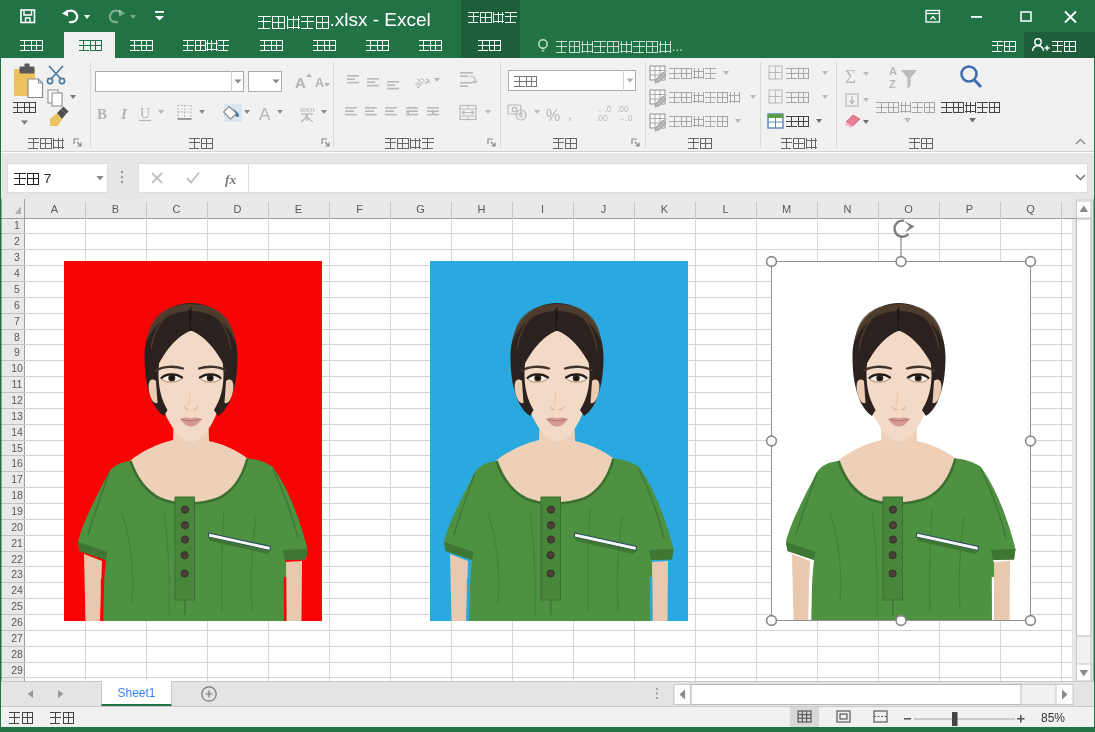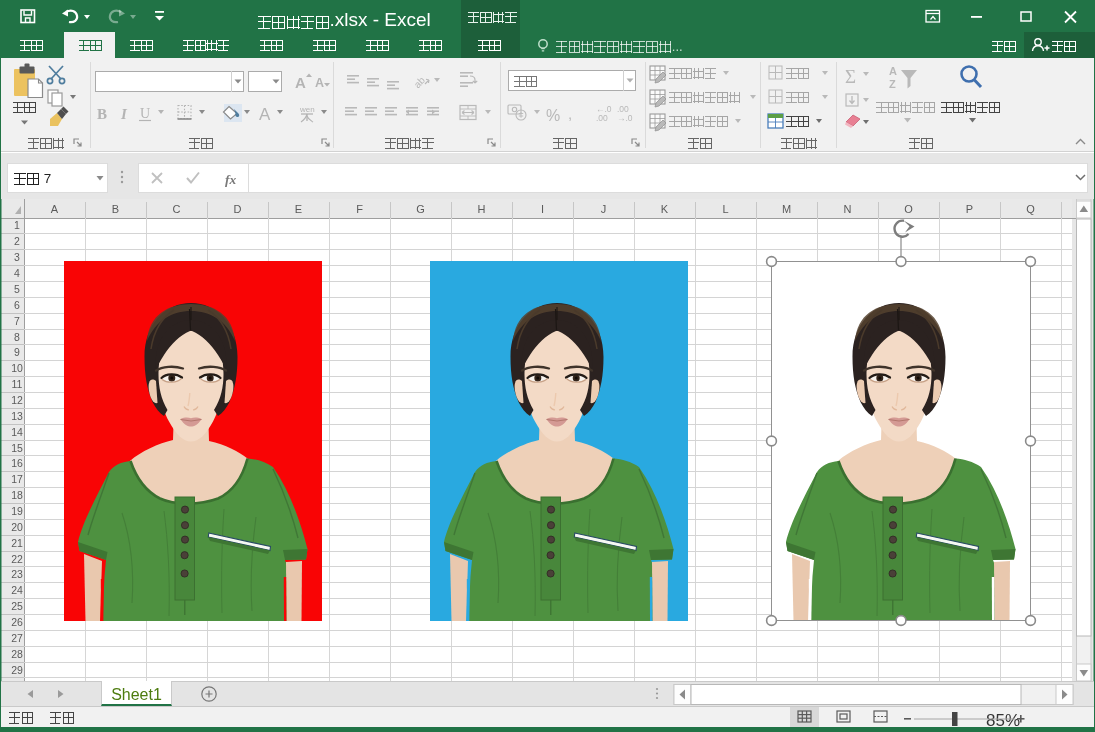--- a/index.html
+++ b/index.html
@@ -50,23 +50,23 @@
 <div class="abs" style="left:786px;top:114px;font-size:12px;color:#444;white-space:nowrap"><i class="c a"></i><i class="c b"></i></div>
 <div class="abs" style="left:876px;top:100px;font-size:12px;color:#a6a6a6;white-space:nowrap"><i class="c a"></i><i class="c b"></i><i class="c d"></i><i class="c a"></i><i class="c b"></i></div>
 <div class="abs" style="left:941px;top:100px;font-size:12px;color:#444;white-space:nowrap"><i class="c a"></i><i class="c b"></i><i class="c d"></i><i class="c a"></i><i class="c b"></i></div>
 <div class="abs" style="left:514px;top:74px;font-size:12px;color:#777;white-space:nowrap"><i class="c a"></i><i class="c b"></i></div>
 <div class="abs" style="left:7px;top:163px;width:101px;height:30px;background:#fff;border:1px solid #dcdcdc"></div>
 <div class="abs" style="left:13px;top:171px;font-size:13.5px;color:#222"><i class="c a"></i><i class="c b"></i><span style="vertical-align:0"> 7</span></div>
 <div class="abs" style="left:138px;top:163px;width:950px;height:30px;background:#fff;border:1px solid #dcdcdc"></div>
 <div class="abs" style="left:248px;top:164px;width:1px;height:28px;background:#dcdcdc"></div>
 <div class="abs" style="left:8px;top:710px;font-size:13px;color:#444"><i class="c a"></i><i class="c b"></i></div>
 <div class="abs" style="left:49px;top:710px;font-size:13px;color:#444"><i class="c a"></i><i class="c b"></i></div>
-<div class="abs" style="left:986px;top:711px;font-size:17px;color:#333">85%</div>
+<div class="abs" style="left:1041px;top:711px;font-size:12px;color:#333">85%</div>
 <div class="abs" style="left:101px;top:681px;width:71px;height:25px;background:#fff;border-left:1px solid #c9c9c9;border-right:1px solid #c9c9c9;border-bottom:2px solid #217346"></div>
-<div class="abs" style="left:101px;top:686px;width:71px;text-align:center;font-size:16px;color:#4d7c0f">Sheet1</div>
+<div class="abs" style="left:101px;top:686px;width:71px;text-align:center;font-size:12px;color:#3b82f6">Sheet1</div>
 <svg class="abs" style="left:0;top:199px" width="1095" height="533" viewBox="0 199 1095 533" xmlns="http://www.w3.org/2000/svg">
 <rect x="0" y="199" width="1076" height="19" fill="#e9e9e9"></rect>
 <rect x="0" y="218" width="24" height="463" fill="#e9e9e9"></rect>
 <rect x="24" y="218" width="1048" height="463" fill="#ffffff"></rect>
 <rect x="1072" y="199" width="23" height="482" fill="#e6e6e6"></rect>
 <line x1="0" y1="218.5" x2="1076" y2="218.5" stroke="#9e9e9e" stroke-width="1"></line>
 <line x1="24.5" y1="199" x2="24.5" y2="681" stroke="#9e9e9e" stroke-width="1"></line>
 <text x="54.5" y="213" font-size="11" fill="#5a5a5a" text-anchor="middle" font-family="Liberation Sans">A</text>
 <line x1="85.5" y1="202" x2="85.5" y2="218" stroke="#c6c6c6" stroke-width="1"></line>
 <text x="115.5" y="213" font-size="11" fill="#5a5a5a" text-anchor="middle" font-family="Liberation Sans">B</text>

